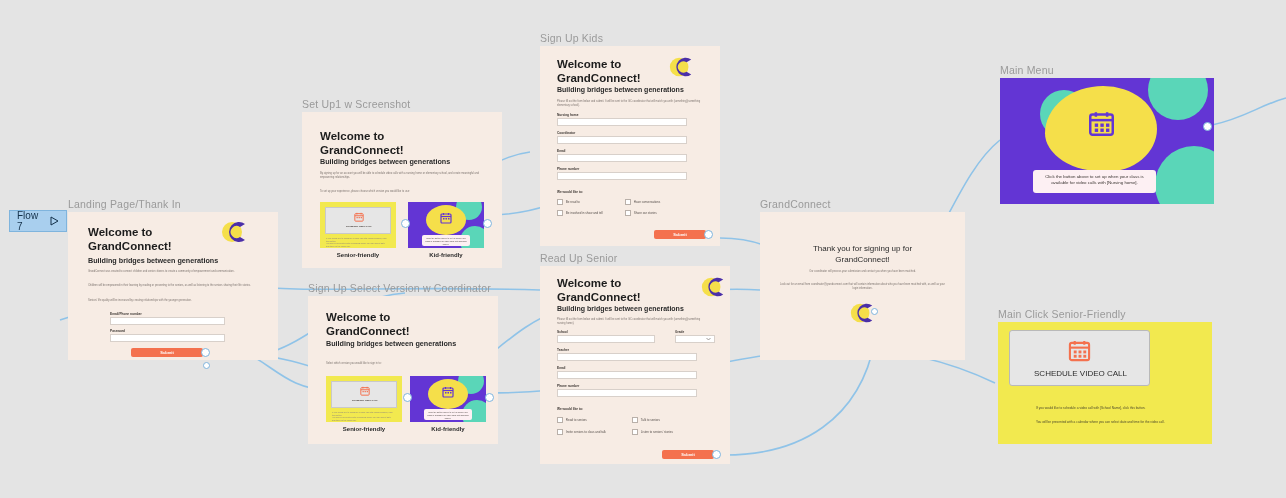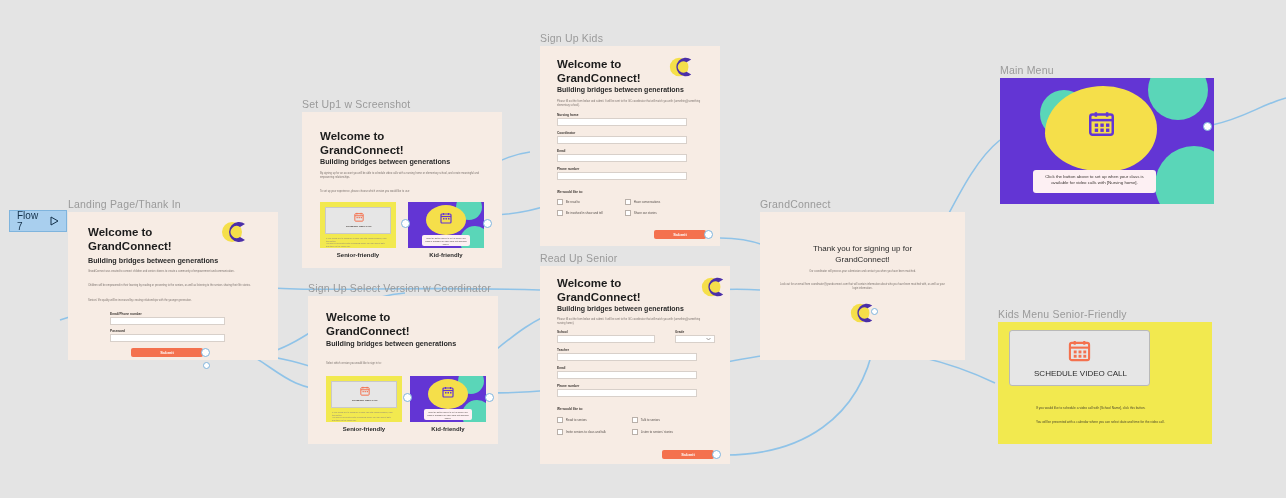--- a/index.html
+++ b/index.html
@@ -382,21 +382,21 @@
           <rect x="16" y="16.5" width="3" height="3" fill="#6335d4"></rect>
       </svg>
       <div class="tipbox" style="left:33px;top:92px;width:123px;height:23px;">
         <div style="padding:4px 6px;font-size:4.4px;line-height:1.45;color:#3b3532;">Click the button above to set up when your class is available for video calls with [Nursing home].</div>
       </div>
     </div>
     <div class="conn-dot" style="left:203px;top:44px;"></div>
   </div>
 
   <div class="frame" style="left:998px;top:322px;width:214px;height:122px;">
-    <div class="frame-title">Kids Menu Senior-Friendly</div>
+    <div class="frame-title">Main Click Senior-Friendly</div>
     <div class="mms" style="left:0;top:0;width:214px;height:122px;">
       <div class="card" style="left:11px;top:8px;width:141px;height:56px;">
         <svg style="position:absolute;left:58px;top:8px;" width="23" height="23" viewBox="0 0 24 24">
           <rect x="2" y="4" width="20" height="18" rx="2" fill="none" stroke="#f4714e" stroke-width="2.2"></rect>
           <path d="M2 9 H22" stroke="#f4714e" stroke-width="2.2"></path>
           <path d="M7 2 V6 M17 2 V6" stroke="#f4714e" stroke-width="2.2"></path>
           <rect x="6" y="12" width="3" height="3" fill="#f4714e"></rect>
             <rect x="11" y="12" width="3" height="3" fill="#f4714e"></rect>
             <rect x="16" y="12" width="3" height="3" fill="#f4714e"></rect>
           <rect x="6" y="16.5" width="3" height="3" fill="#f4714e"></rect>

